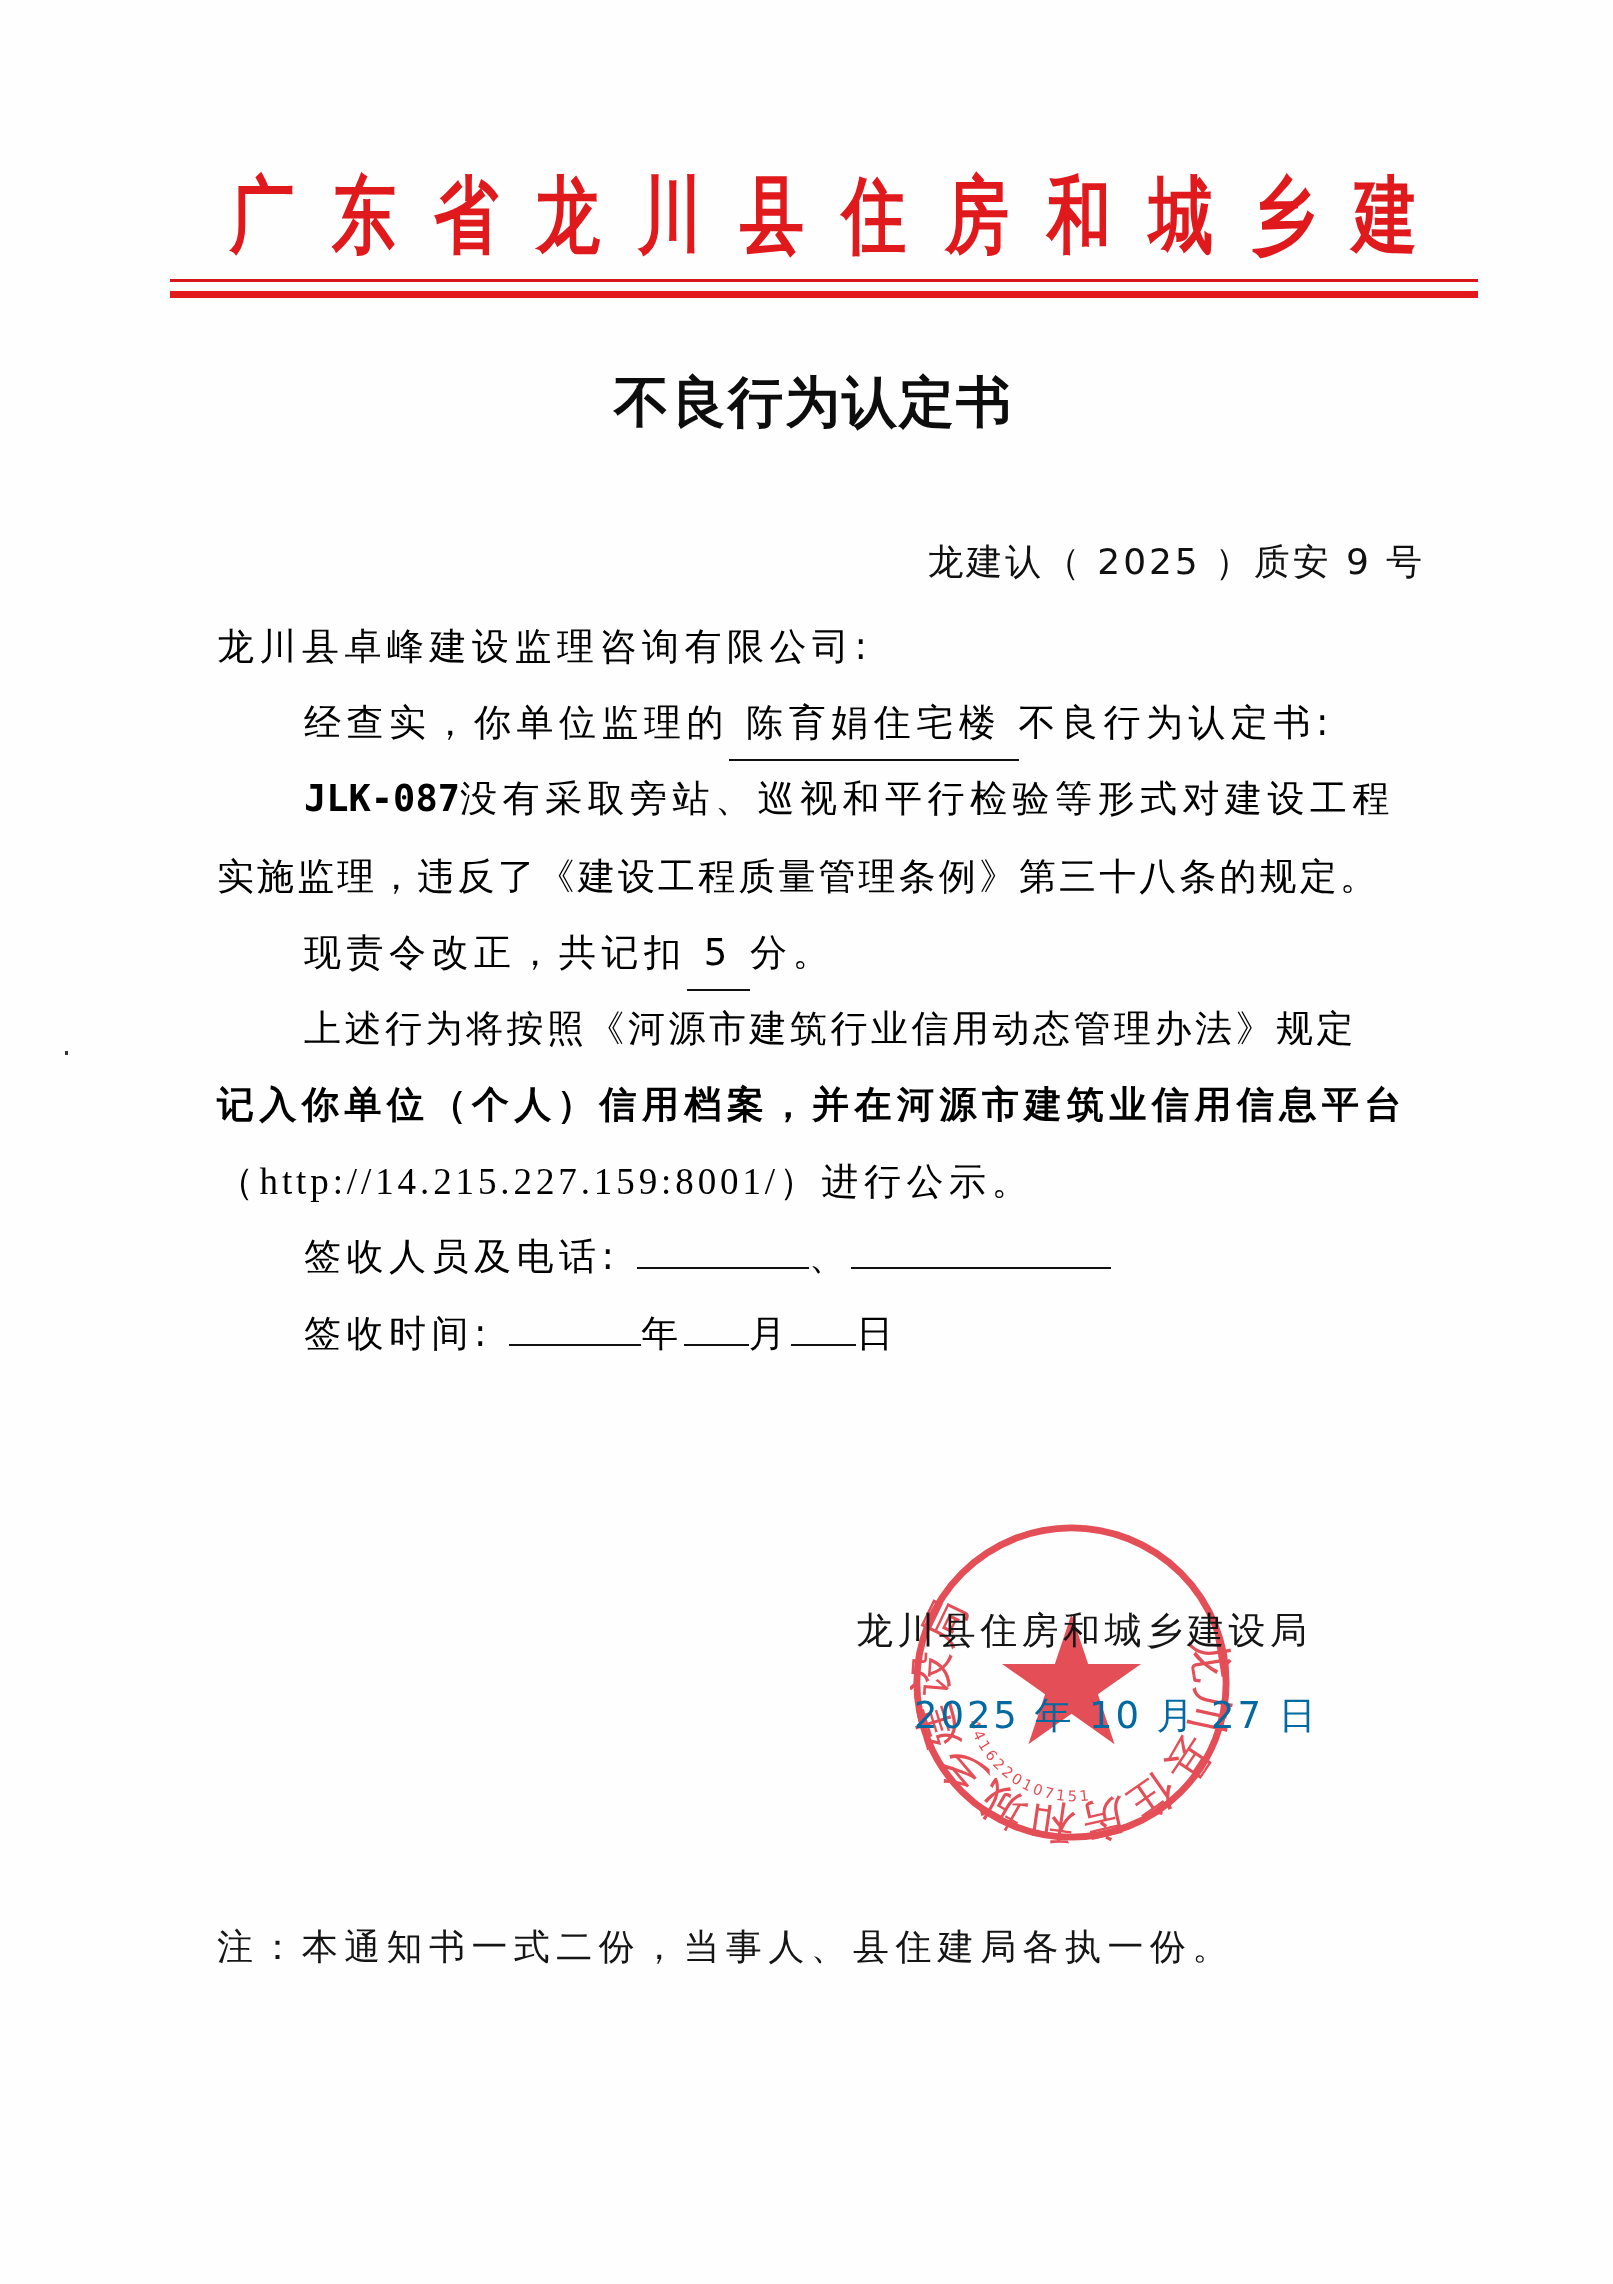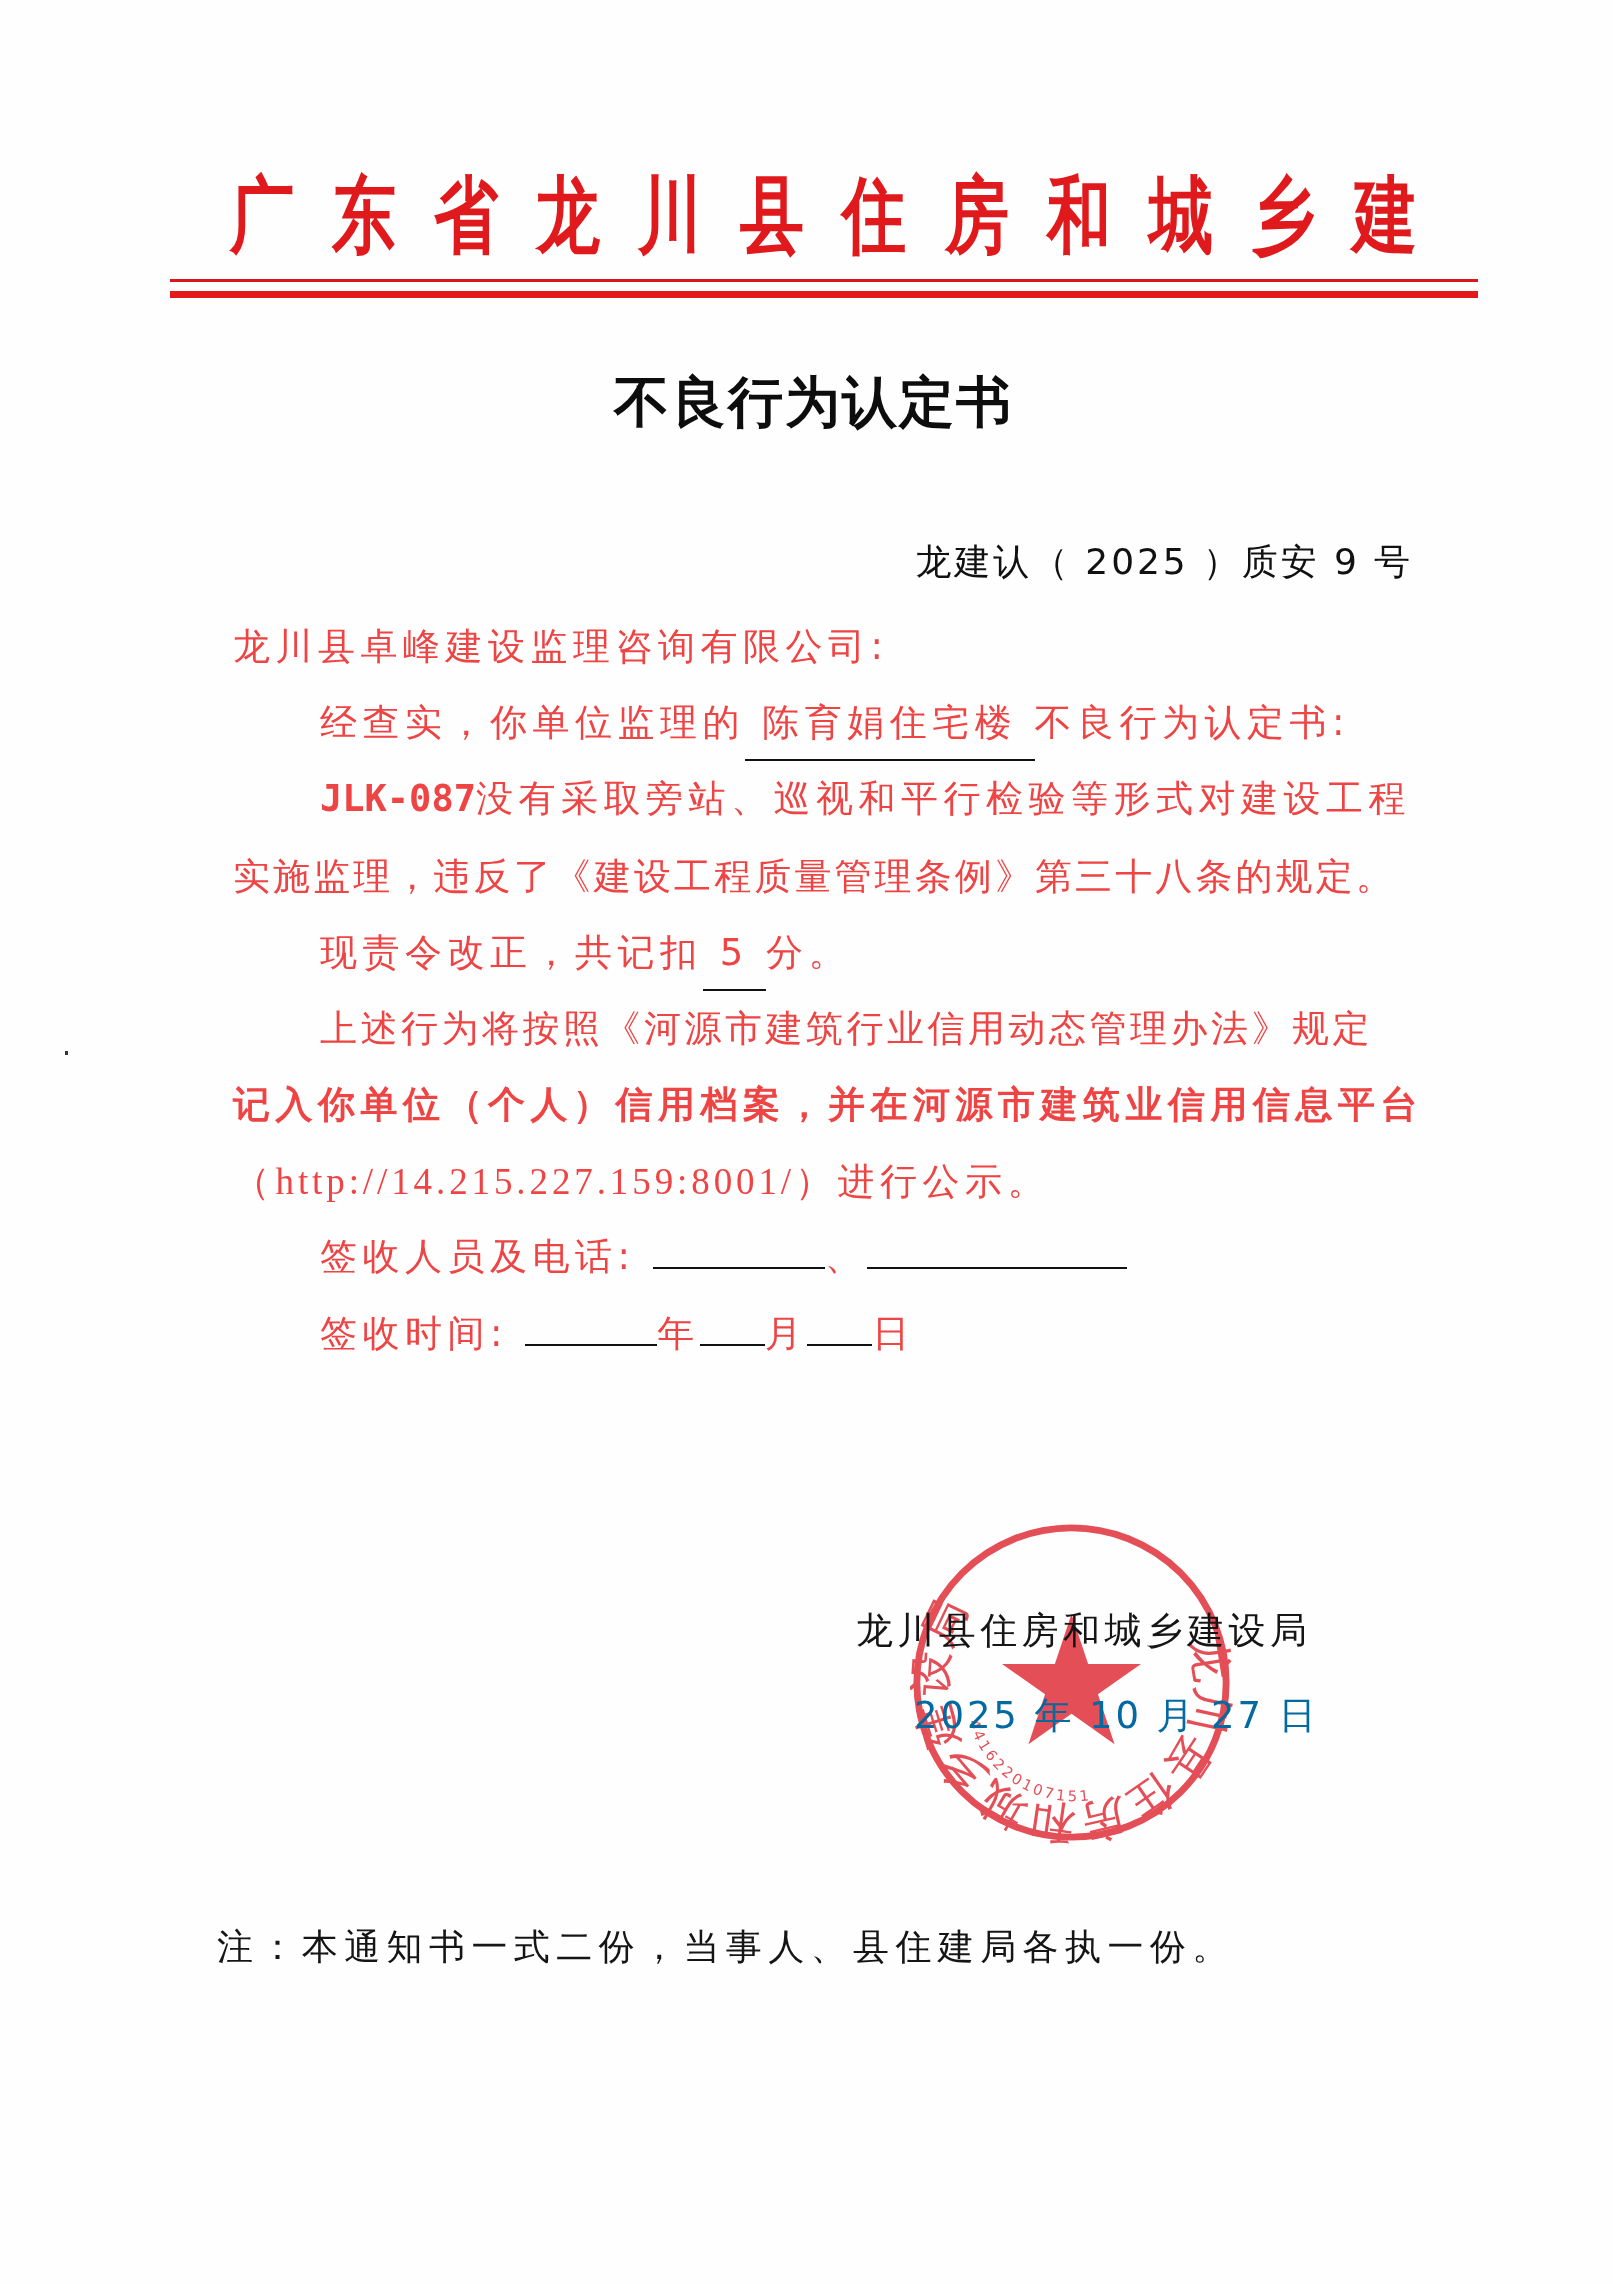--- a/index.html
+++ b/index.html
@@ -55,35 +55,34 @@
       font-family: "DejaVu Serif", "Liberation Serif", serif;
       font-weight: bold;
       font-size: 55px;
       letter-spacing: 2px;
       line-height: 74px;
       color: #0d0d0d;
     }
 
     
     .doc-number {
-      right: 200px; top: 534px;
+      right: 188px; top: 534px;
       font-size: 36px;
       line-height: 55px;
       letter-spacing: 2.9px;
       font-family: "DejaVu Sans", "Liberation Sans", sans-serif;
     }
 
     .line {
       left: 217px;
       font-family: "DejaVu Sans", "Liberation Sans", sans-serif;
       font-size: 37px;
       line-height: 55px;
       letter-spacing: 5.5px;
-      color: #ef4444;
-      margin-left: 16px;
+      color: #000000;
     }
     .indent { left: 304px; }
 
     .u {
       display: inline-block;
       border-bottom: 2.5px solid #111;
       line-height: 43px;
       padding-bottom: 15px;
     }
     .blank {

